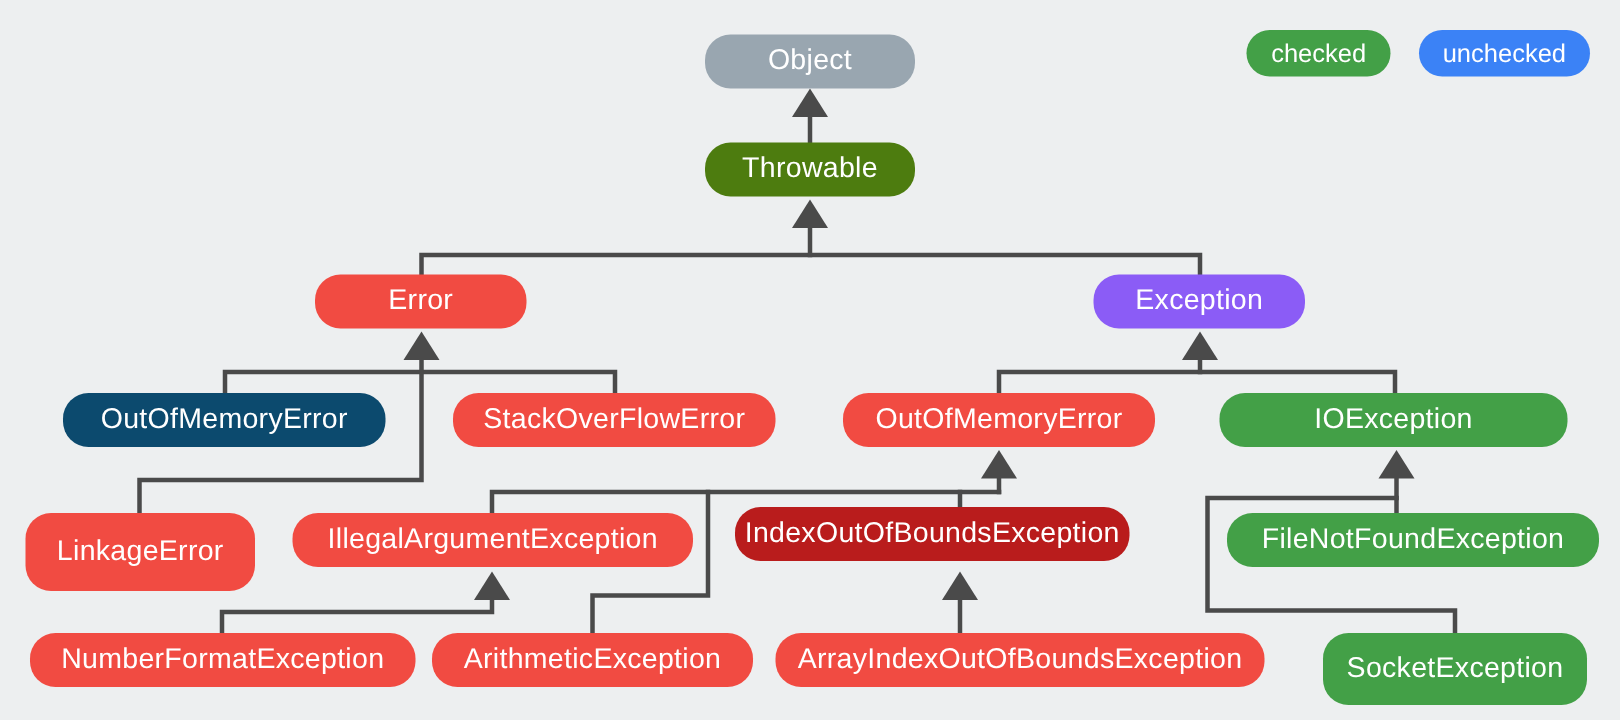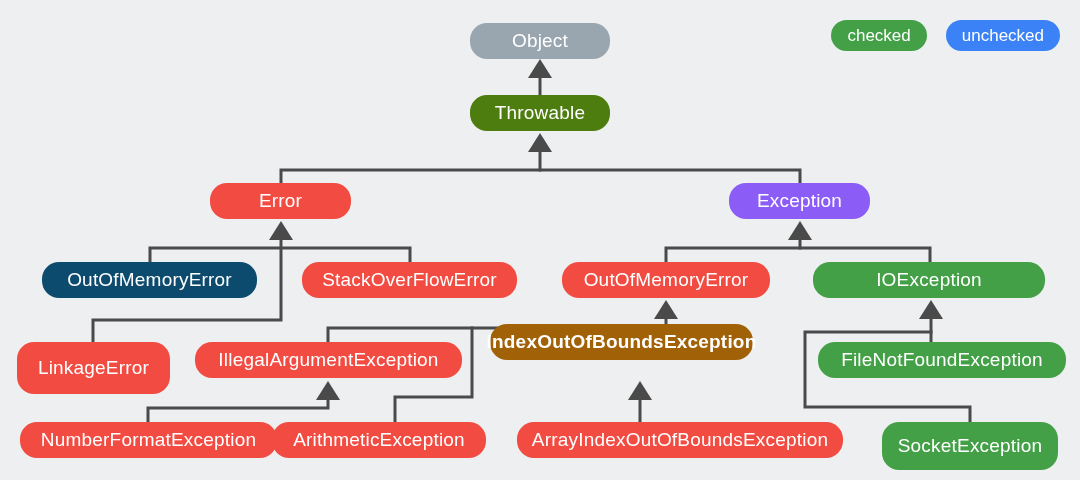--- a/index.html
+++ b/index.html
@@ -71,30 +71,30 @@
       </div>
       <div class="node" style="left: 813px; top: 262px; width: 232px; height: 36px; background: rgb(67, 160, 71);">
         <span>IOException</span>
       </div>
       <div class="node" style="left: 17px; top: 342px; width: 153px; height: 52px; background: rgb(241, 75, 66);">
         <span>LinkageError</span>
       </div>
       <div class="node" style="left: 195px; top: 342px; width: 267px; height: 36px; background: rgb(241, 75, 66);">
         <span>IllegalArgumentException</span>
       </div>
-      <div class="node" style="left: 490px; top: 324px; width: 263px; height: 36px; background: #a16207; font-weight: bold;">
+      <div class="node" style="left: 490px; top: 338px; width: 263px; height: 36px; background: #b91c1c;">
         <span>IndexOutOfBoundsException</span>
       </div>
       <div class="node" style="left: 818px; top: 342px; width: 248px; height: 36px; background: rgb(67, 160, 71);">
         <span>FileNotFoundException</span>
       </div>
       <div class="node" style="left: 20px; top: 422px; width: 257px; height: 36px; background: rgb(241, 75, 66);">
         <span>NumberFormatException</span>
       </div>
-      <div class="node" style="left: 272px; top: 422px; width: 214px; height: 36px; background: rgb(241, 75, 66);">
+      <div class="node" style="left: 288px; top: 422px; width: 214px; height: 36px; background: rgb(241, 75, 66);">
         <span>ArithmeticException</span>
       </div>
       <div class="node" style="left: 517px; top: 422px; width: 326px; height: 36px; background: rgb(241, 75, 66); align-items: center;">
         <span>ArrayIndexOutOfBoundsException</span>
       </div>
       <div class="node" style="left: 882px; top: 422px; width: 176px; height: 48px; background: rgb(67, 160, 71);">
         <span>SocketException</span>
       </div>
     </div>
   <div class="legend" id="legend">

